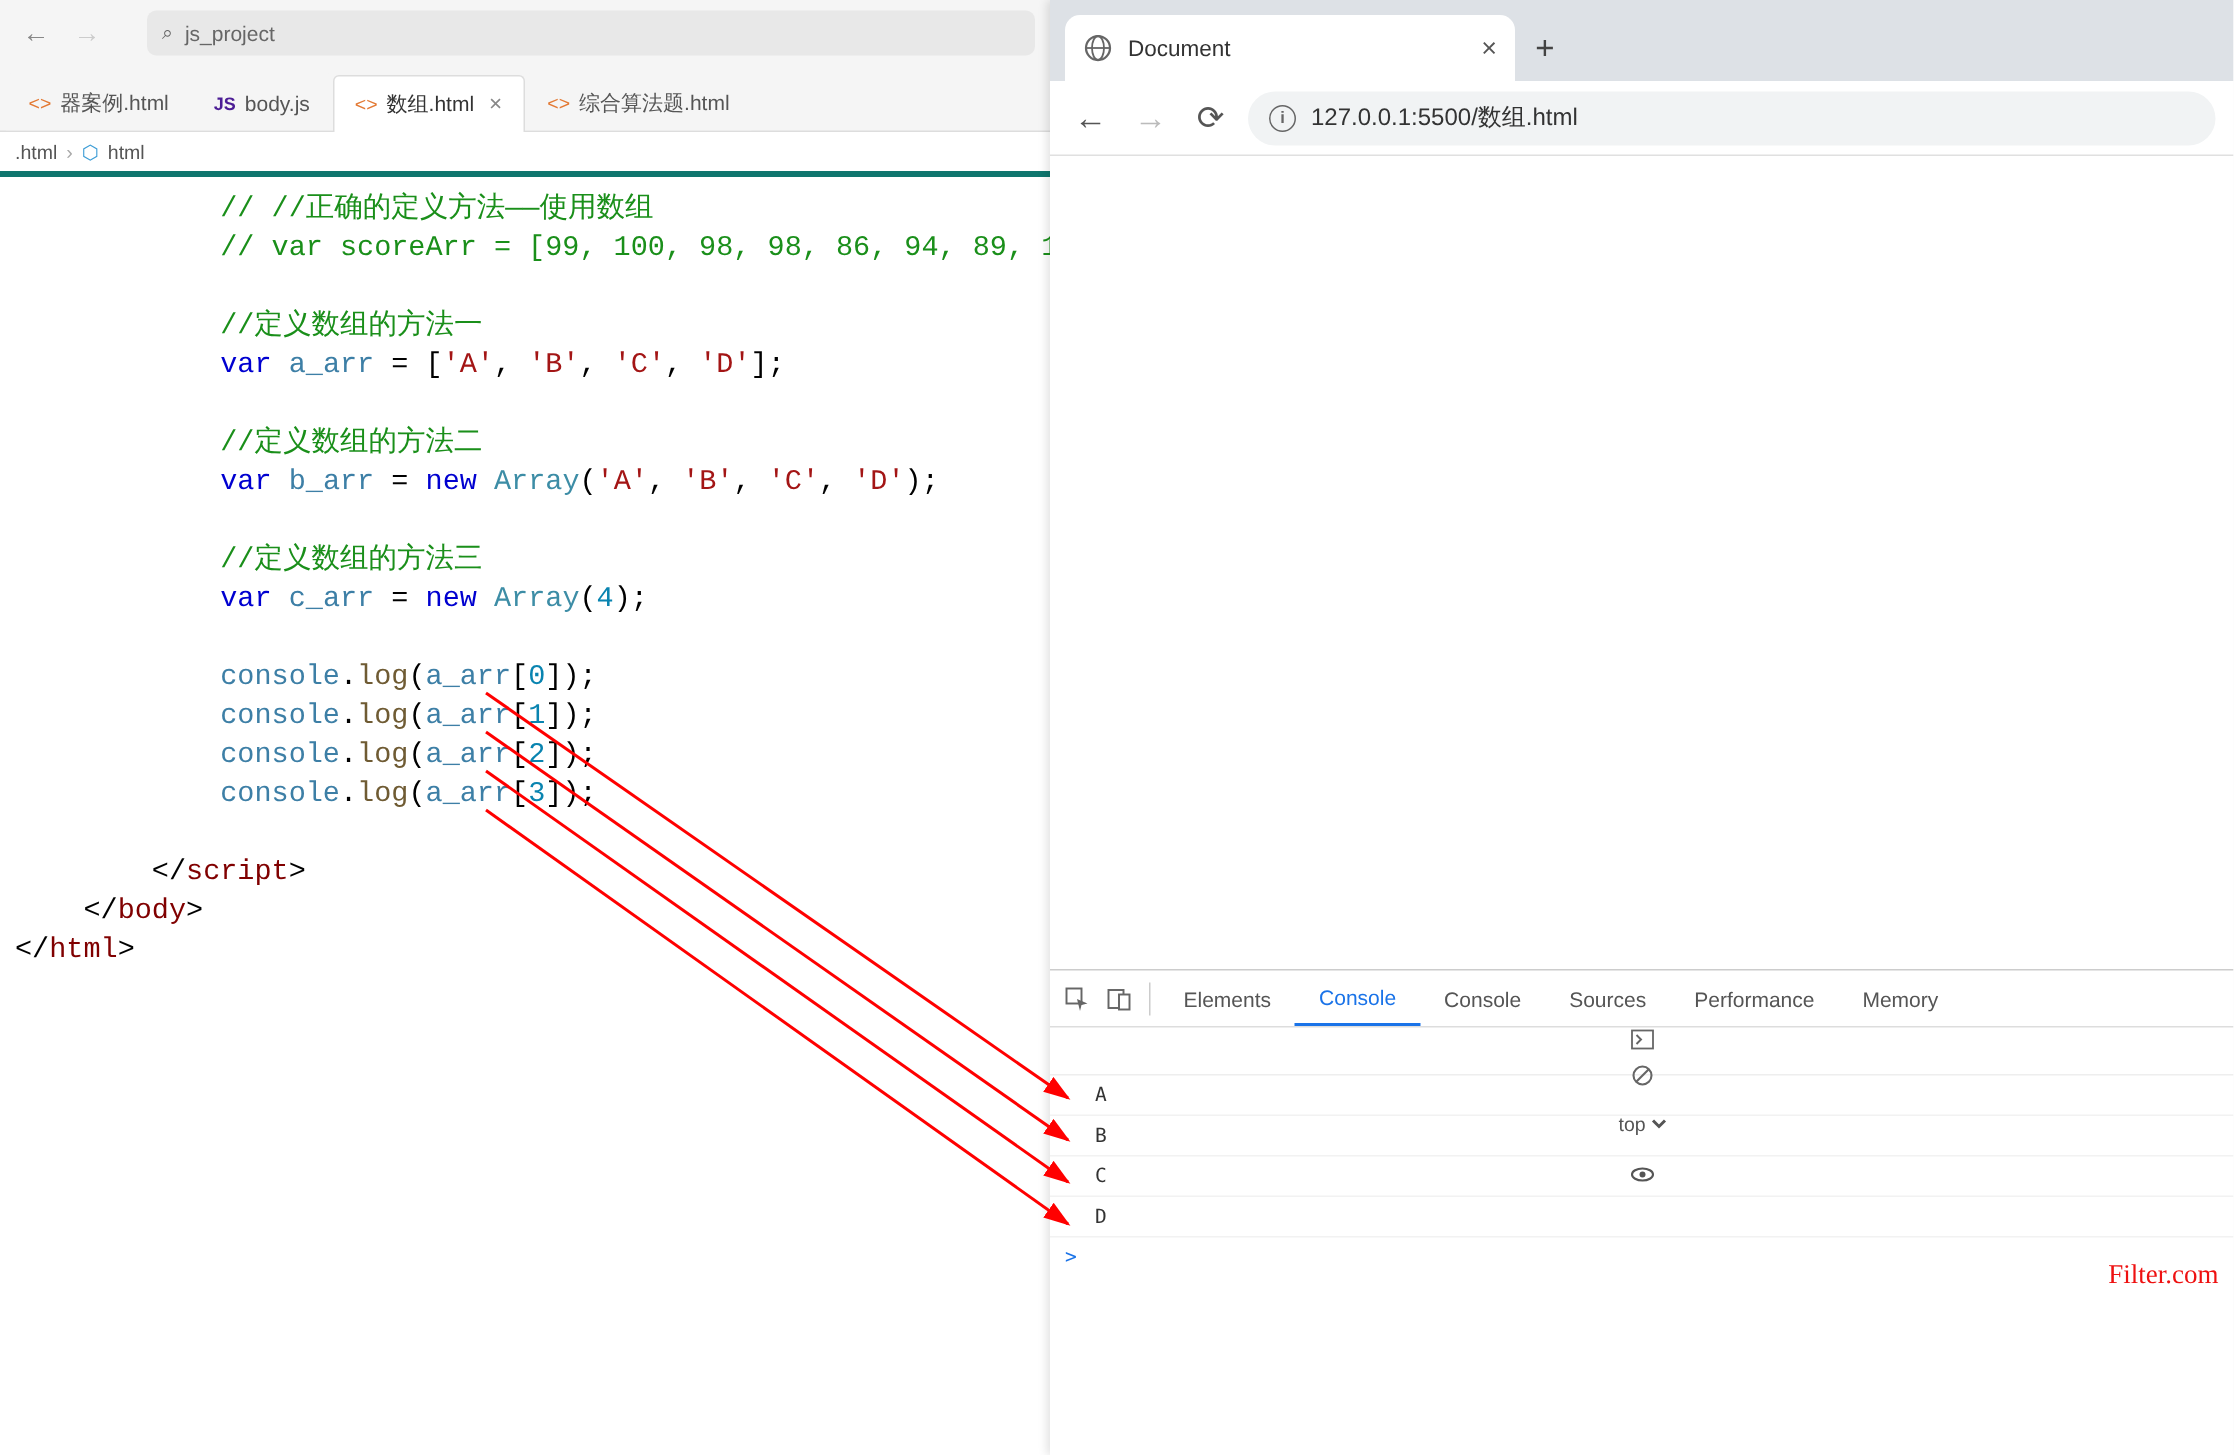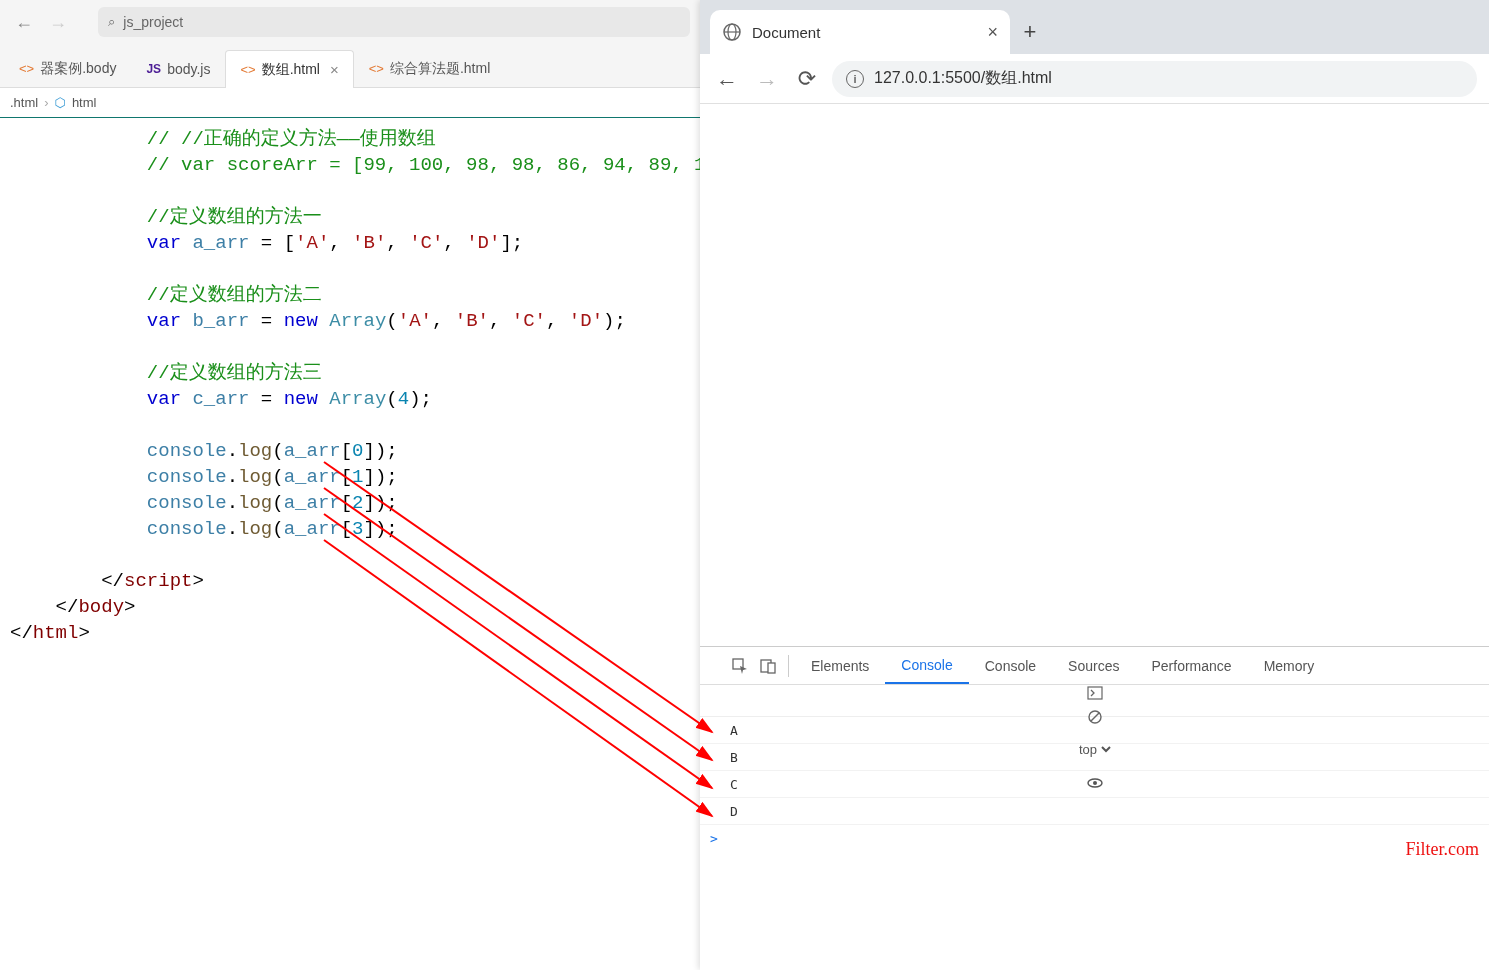--- a/index.html
+++ b/index.html
@@ -12,21 +12,21 @@
 .ide-toolbar { height: 44px; display: flex; align-items: center; gap: 6px; padding: 0 10px; background: #f5f5f5; }
 .nav-arrow { width: 28px; height: 28px; display: flex; align-items: center; justify-content: center; color: #888; font-size: 18px; cursor: pointer; }
 .search-box { flex: 1; height: 30px; background: #e8e8e8; border-radius: 6px; display: flex; align-items: center; padding: 0 10px; color: #666; gap: 8px; margin-left: 20px; }
 .search-icon { font-size: 13px; }
 .ide-tabs { height: 44px; display: flex; align-items: flex-end; background: #f5f5f5; border-bottom: 1px solid #ddd; padding-left: 4px; }
 .ide-tab { height: 38px; padding: 0 14px; display: flex; align-items: center; gap: 6px; color: #555; cursor: pointer; background: #f5f5f5; border-top-left-radius: 4px; border-top-right-radius: 4px; border: 1px solid transparent; border-bottom: none; }
 .ide-tab.active { background: #fff; border-color: #ddd; color: #333; position: relative; top: 1px; }
 .ide-tab .js-ico { color: #4c1d95; font-weight: bold; font-size: 12px; }
 .ide-tab .html-ico { color: #e37933; font-size: 13px; }
 .ide-tab .close { color: #888; font-size: 15px; margin-left: 4px; }
-.breadcrumb { height: 30px; display: flex; align-items: center; padding: 0 10px; color: #555; font-size: 13px; gap: 6px; background: #fff; border-bottom: 1px solid #0f766e; text-align: center; }
+.breadcrumb { height: 30px; display: flex; align-items: center; padding: 0 10px; color: #555; font-size: 13px; gap: 6px; background: #fff; border-bottom: 4px solid #0f766e; text-align: center; }
 .breadcrumb .chev { color: #aaa; }
 .breadcrumb .cube { color: #3d9dd6; }
 .editor { padding: 8px 0 0 0; font-family: Consolas, "Courier New", monospace; font-size: 19px; line-height: 26px; white-space: pre; overflow: hidden; }
 .editor .line { padding-left: 10px; }
 .c-comment { color: #1a8f1a; }
 .c-keyword { color: #0000d0; }
 .c-var { color: #3d7fa6; }
 .c-new { color: #0000d0; }
 .c-type { color: #3d8da6; }
 .c-str { color: #a31515; }
@@ -41,21 +41,21 @@
 .b-tab .globe { width: 20px; height: 20px; display: inline-block; }
 .b-tab .close { margin-left: auto; color: #555; font-size: 18px; cursor: pointer; }
 .b-plus { width: 40px; height: 44px; display: flex; align-items: center; justify-content: center; color: #444; font-size: 22px; cursor: pointer; }
 .b-addr { height: 50px; display: flex; align-items: center; gap: 10px; padding: 0 12px; background: #fff; border-bottom: 1px solid #e0e0e0; }
 .b-addr .nbtn { width: 30px; height: 30px; display: flex; align-items: center; justify-content: center; color: #555; font-size: 22px; cursor: pointer; }
 .b-url { flex: 1; height: 36px; background: #f1f3f4; border-radius: 18px; display: flex; align-items: center; padding: 0 14px; gap: 10px; color: #333; font-size: 16px; }
 .b-url .info { width: 18px; height: 18px; border: 1.5px solid #666; border-radius: 50%; display: flex; align-items: center; justify-content: center; font-size: 11px; color: #666; font-weight: bold; }
 .b-viewport { height: 542px; background: #fff; }
 
 .devtools { border-top: 1px solid #ccc; background: #fff; }
-.dt-tabs { height: 38px; display: flex; align-items: center; padding: 0 26px; gap: 0; border-bottom: 1px solid #ddd; font-size: 14px; color: #555; }
+.dt-tabs { height: 38px; display: flex; align-items: center; padding: 0 4px; gap: 0; border-bottom: 1px solid #ddd; font-size: 14px; color: #555; }
 .dt-ico { width: 28px; height: 28px; display: flex; align-items: center; justify-content: center; color: #666; cursor: pointer; }
 .dt-tab { padding: 0 16px; height: 100%; display: flex; align-items: center; cursor: pointer; }
 .dt-tab.active { color: #1a73e8; border-bottom: 2px solid #1a73e8; }
 .dt-sep { width: 1px; height: 22px; background: #ccc; margin: 0 6px; }
 .dt-filter { height: 32px; display: flex; align-items: center; padding: 0 8px; gap: 8px; border-bottom: 1px solid #eee; font-size: 13px; color: #555; flex-direction: column; }
 .dt-filter .fbox { flex: 1; border: 1px solid #ddd; border-radius: 3px; height: 22px; padding: 0 8px; color: #888; display: flex; align-items: center; }
 .dt-filter select { border: none; background: transparent; font-size: 13px; color: #555; }
 .console-out .row { height: 27px; display: flex; align-items: center; padding-left: 30px; border-bottom: 1px solid #f2f2f2; font-family: Menlo, Consolas, monospace; font-size: 13px; color: #333; }
 .console-prompt { height: 27px; display: flex; align-items: center; padding-left: 10px; color: #1a73e8; font-family: Menlo, Consolas, monospace; font-size: 13px; }
 
@@ -70,21 +70,21 @@
     <div class="nav-arrow">←</div>
     <div class="nav-arrow" style="color:#ccc">→</div>
     <div class="search-box">
       <span class="search-icon">⌕</span>
       <span>js_project</span>
     </div>
   </div>
   <div class="ide-tabs" id="ide-tabs">
       <div class="ide-tab">
         <span class="html-ico">&lt;&gt;</span>
-        <span>器案例.body</span>
+        <span>器案例.html</span>
       </div>
       <div class="ide-tab">
         <span class="js-ico">JS</span>
         <span>body.js</span>
       </div>
       <div class="ide-tab active">
         <span class="html-ico">&lt;&gt;</span>
         <span>数组.html</span>
         <span class="close">×</span>
       </div>

